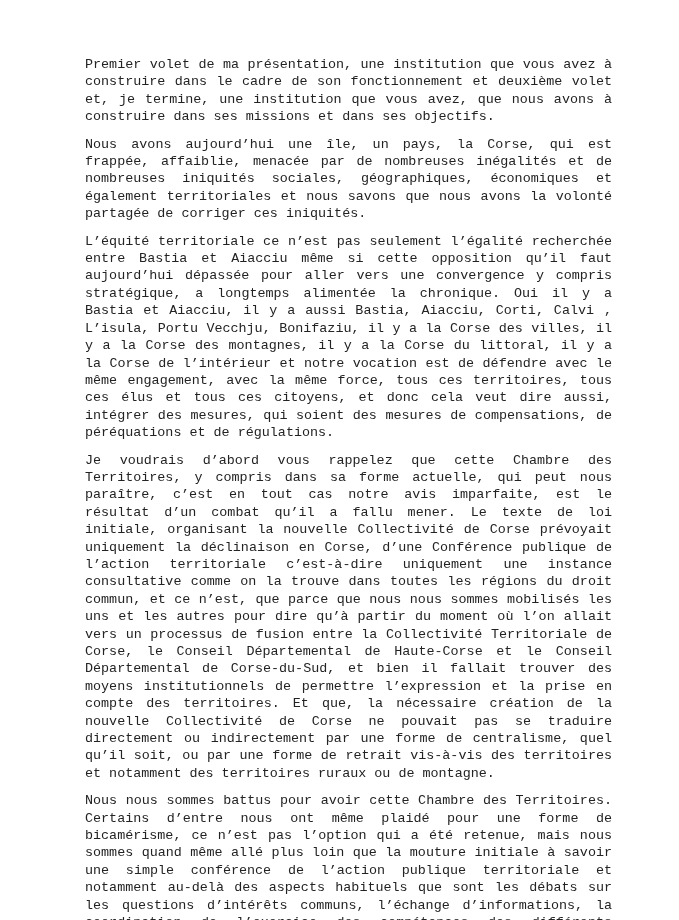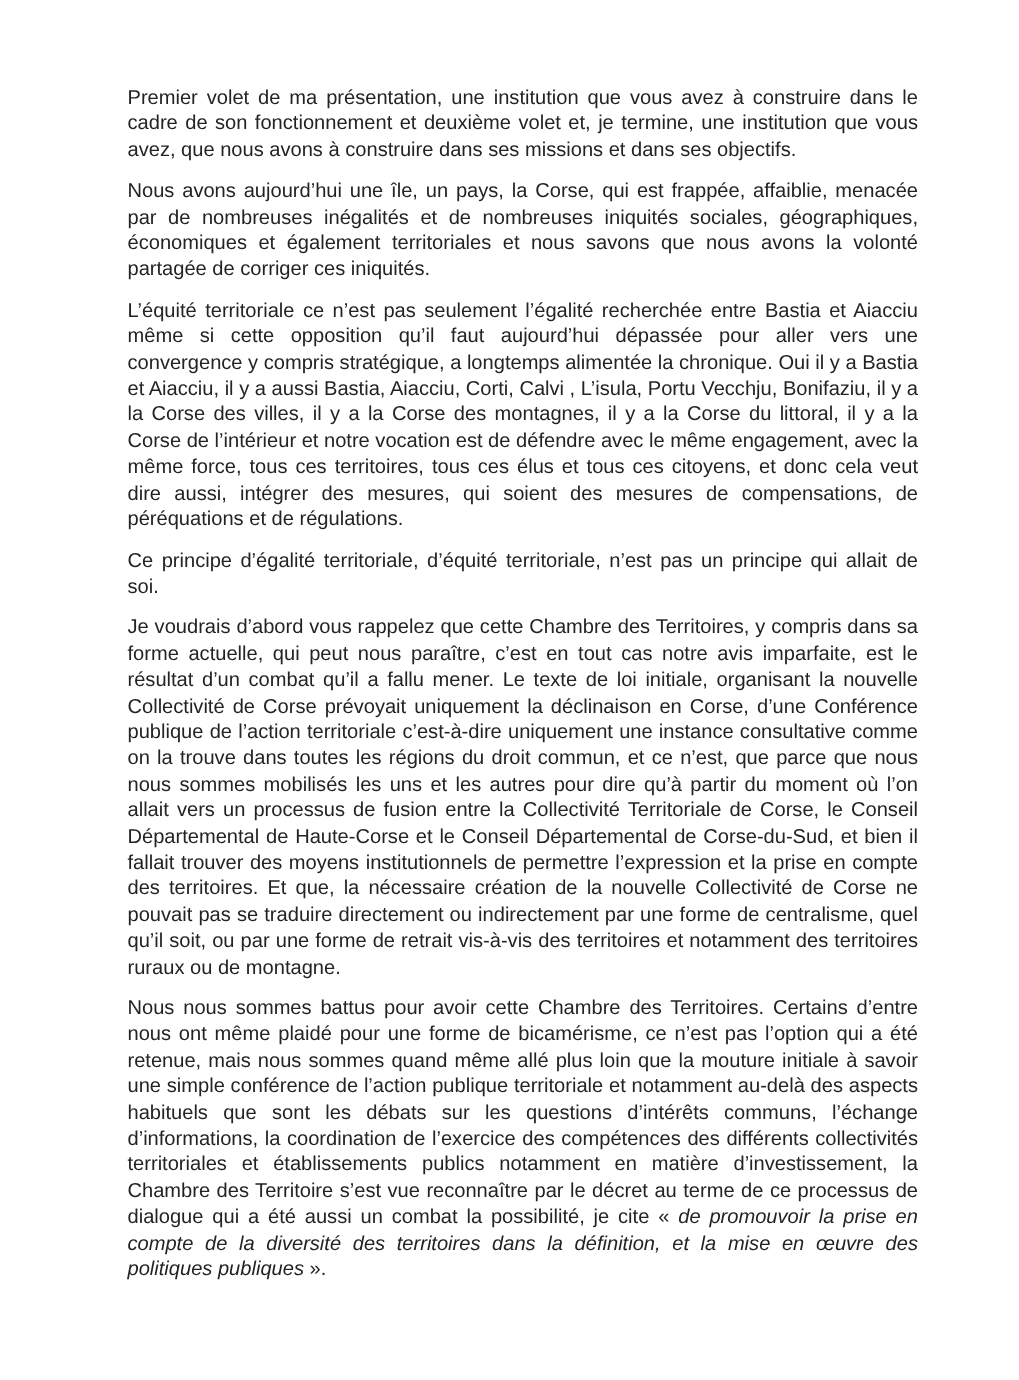--- a/index.html
+++ b/index.html
@@ -6,21 +6,21 @@
     margin: 0;
     padding: 0;
     background: #ffffff;
   }
   .page {
     position: relative;
     width: 679px;
     height: 920px;
     background: #ffffff;
     overflow: hidden;
-    font-family: Liberation Sans, sans-serif;
+    font-family: Liberation Mono, monospace;
   }
   .text-block {
     position: absolute;
     left: 85px;
     top: 56px;
     width: 527px;
     color: #232323;
     font-size: 13.4px;
     line-height: 17.4px;
     text-align: justify;
@@ -35,17 +35,16 @@
   }
 </style>
 </head>
 <body>
 
 <div class="page">
   <div class="text-block">
     <p>Premier volet de ma présentation, une institution que vous avez à construire dans le cadre de son fonctionnement et deuxième volet et, je termine, une institution que vous avez, que nous avons à construire dans ses missions et dans ses objectifs.</p>
     <p>Nous avons aujourd’hui une île, un pays, la Corse, qui est frappée, affaiblie, menacée par de nombreuses inégalités et de nombreuses iniquités sociales, géographiques, économiques et également territoriales et nous savons que nous avons la volonté partagée de corriger ces iniquités.</p>
     <p>L’équité territoriale ce n’est pas seulement l’égalité recherchée entre Bastia et Aiacciu même si cette opposition qu’il faut aujourd’hui dépassée pour aller vers une convergence y compris stratégique, a longtemps alimentée la chronique. Oui il y a Bastia et Aiacciu, il y a aussi Bastia, Aiacciu, Corti, Calvi , L’isula, Portu Vecchju, Bonifaziu, il y a la Corse des villes, il y a la Corse des montagnes, il y a la Corse du littoral, il y a la Corse de l’intérieur et notre vocation est de défendre avec le même engagement, avec la même force, tous ces territoires, tous ces élus et tous ces citoyens, et donc cela veut dire aussi, intégrer des mesures, qui soient des mesures de compensations, de péréquations et de régulations.</p>
-    <p>Ce principe d’égalité territoriale, d’équité territoriale, n’est pas un principe qui allait de soi.</p>
     <p>Je voudrais d’abord vous rappelez que cette Chambre des Territoires, y compris dans sa forme actuelle, qui peut nous paraître, c’est en tout cas notre avis imparfaite, est le résultat d’un combat qu’il a fallu mener. Le texte de loi initiale, organisant la nouvelle Collectivité de Corse prévoyait uniquement la déclinaison en Corse, d’une Conférence publique de l’action territoriale c’est-à-dire uniquement une instance consultative comme on la trouve dans toutes les régions du droit commun, et ce n’est, que parce que nous nous sommes mobilisés les uns et les autres pour dire qu’à partir du moment où l’on allait vers un processus de fusion entre la Collectivité Territoriale de Corse, le Conseil Départemental de Haute-Corse et le Conseil Départemental de Corse-du-Sud, et bien il fallait trouver des moyens institutionnels de permettre l’expression et la prise en compte des territoires. Et que, la nécessaire création de la nouvelle Collectivité de Corse ne pouvait pas se traduire directement ou indirectement par une forme de centralisme, quel qu’il soit, ou par une forme de retrait vis-à-vis des territoires et notamment des territoires ruraux ou de montagne.</p>
     <p><span>Nous nous sommes battus pour avoir cette Chambre des Territoires. Certains d’entre nous ont même plaidé pour une forme de bicamérisme, ce n’est pas l’option qui a été retenue, mais nous sommes quand même allé plus loin que la mouture initiale à savoir une simple conférence de l’action publique territoriale et notamment au-delà des aspects habituels que sont les débats sur les questions d’intérêts communs, l’échange d’informations, la coordination de l’exercice des compétences des différents collectivités territoriales et établissements publics notamment en matière d’investissement, la Chambre des Territoire s’est vue reconnaître par le décret au terme de ce processus de dialogue qui a été aussi un combat la possibilité, je cite « </span><span class="quote-italic">de promouvoir la prise en compte de la diversité des territoires dans la définition, et la mise en œuvre des politiques publiques</span><span> ».</span></p>
   </div>
 </div>
 
 </body></html>

